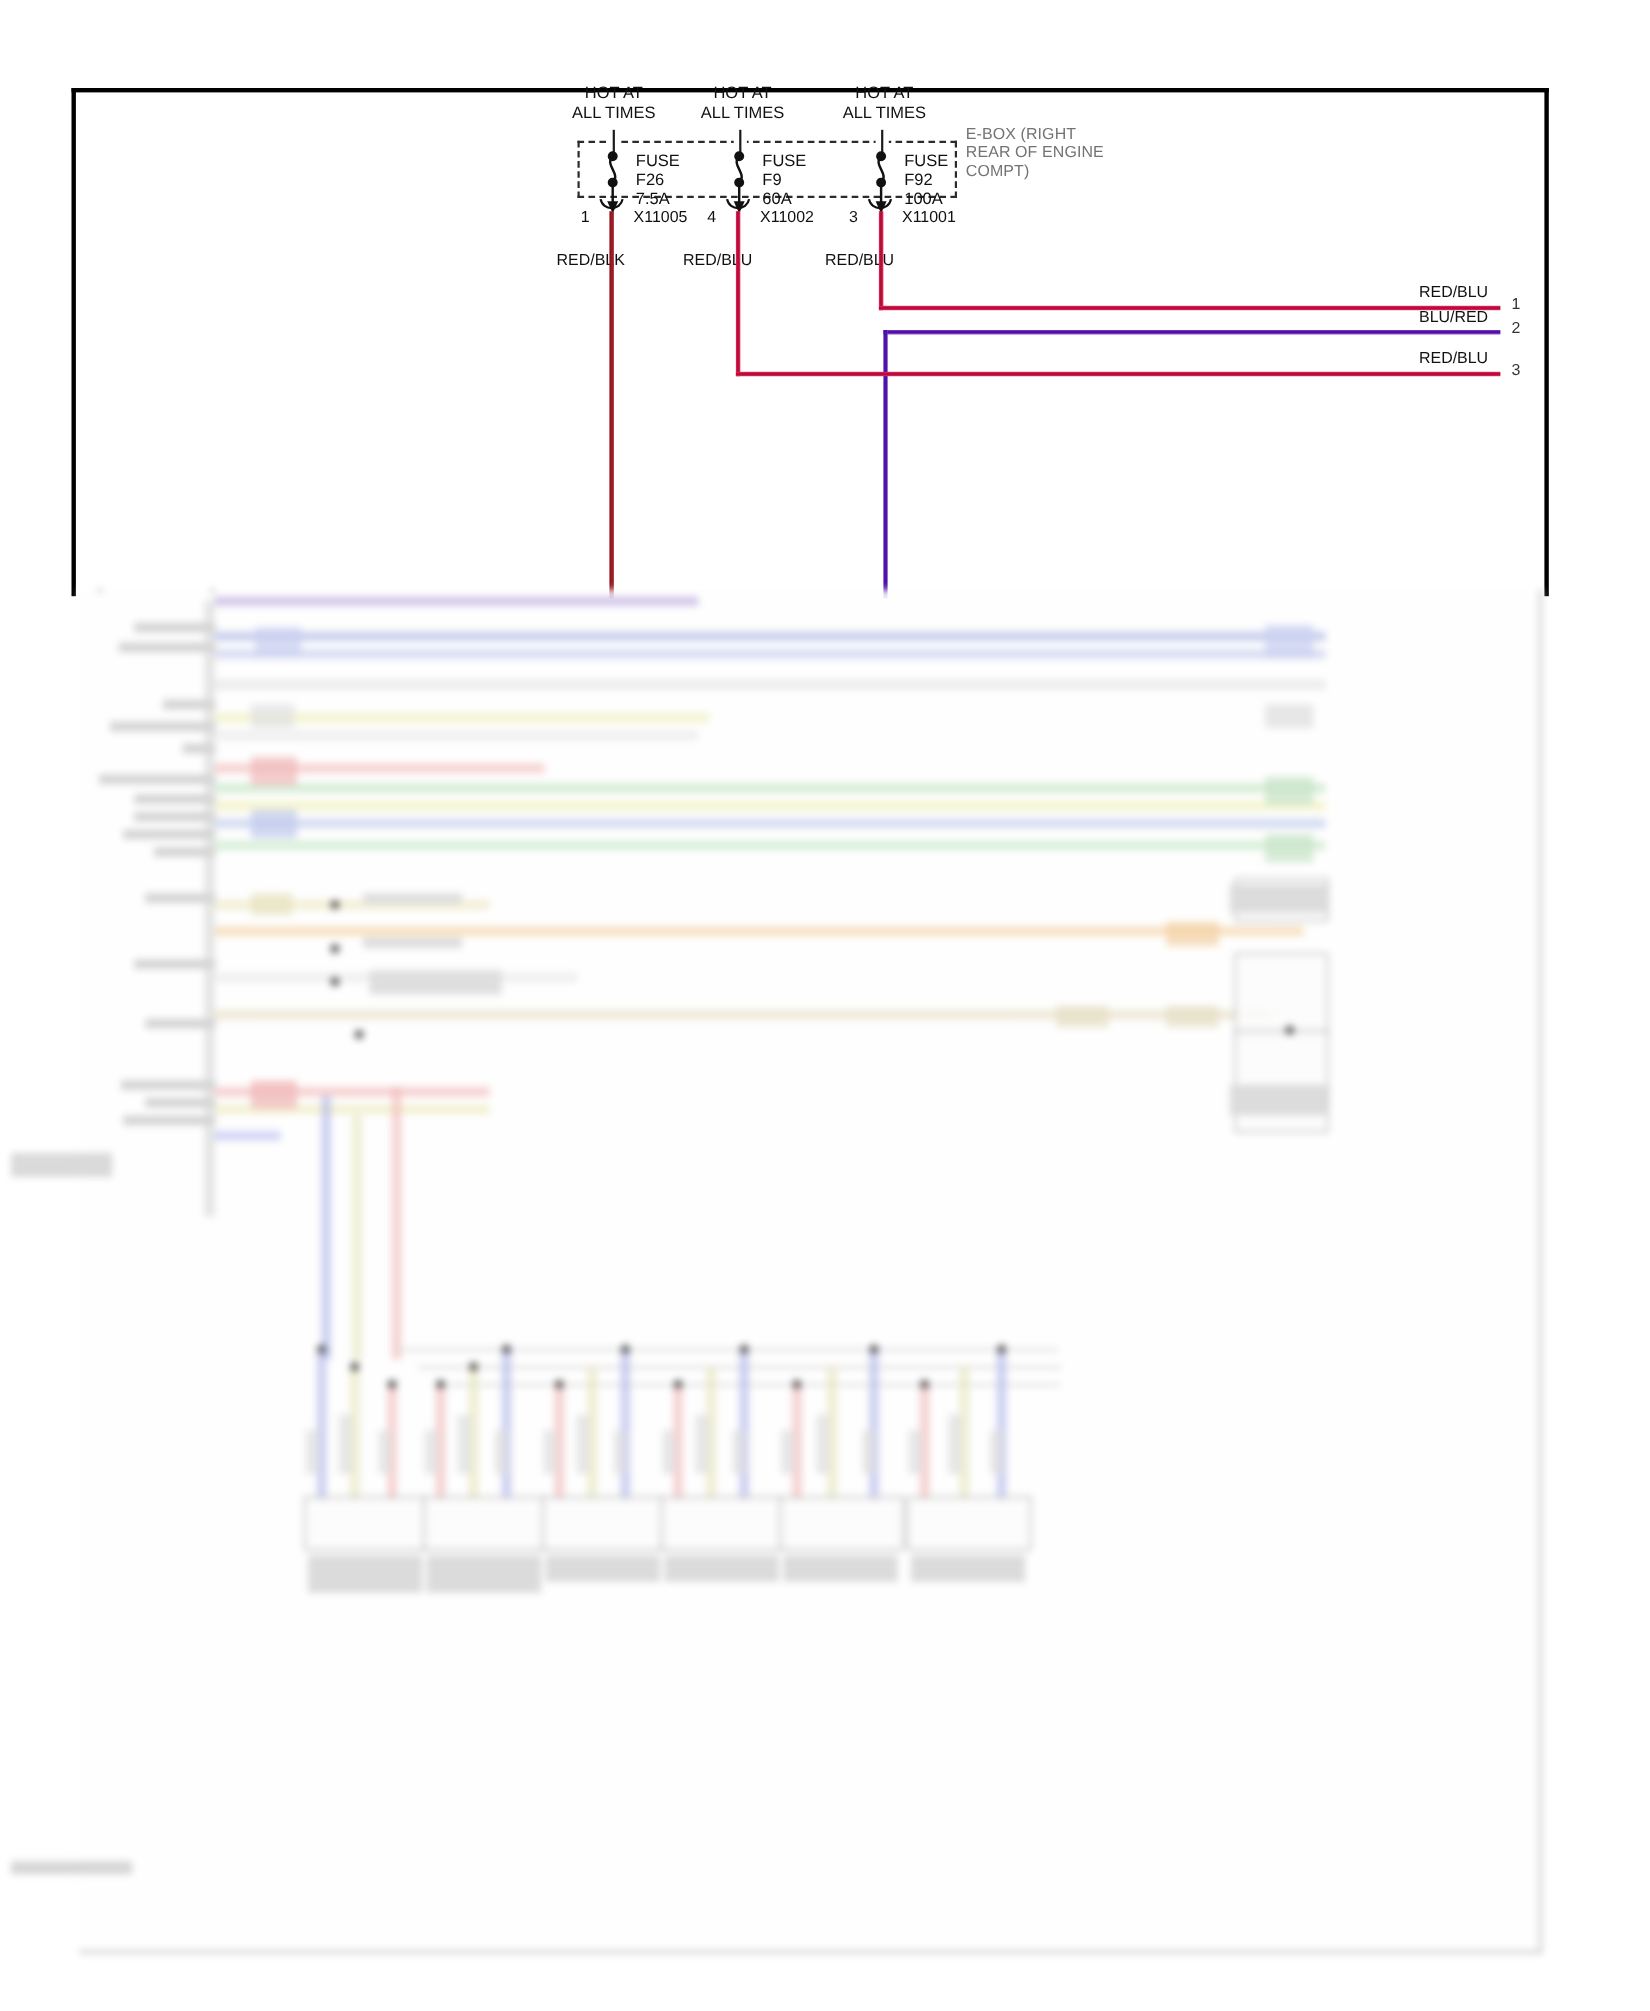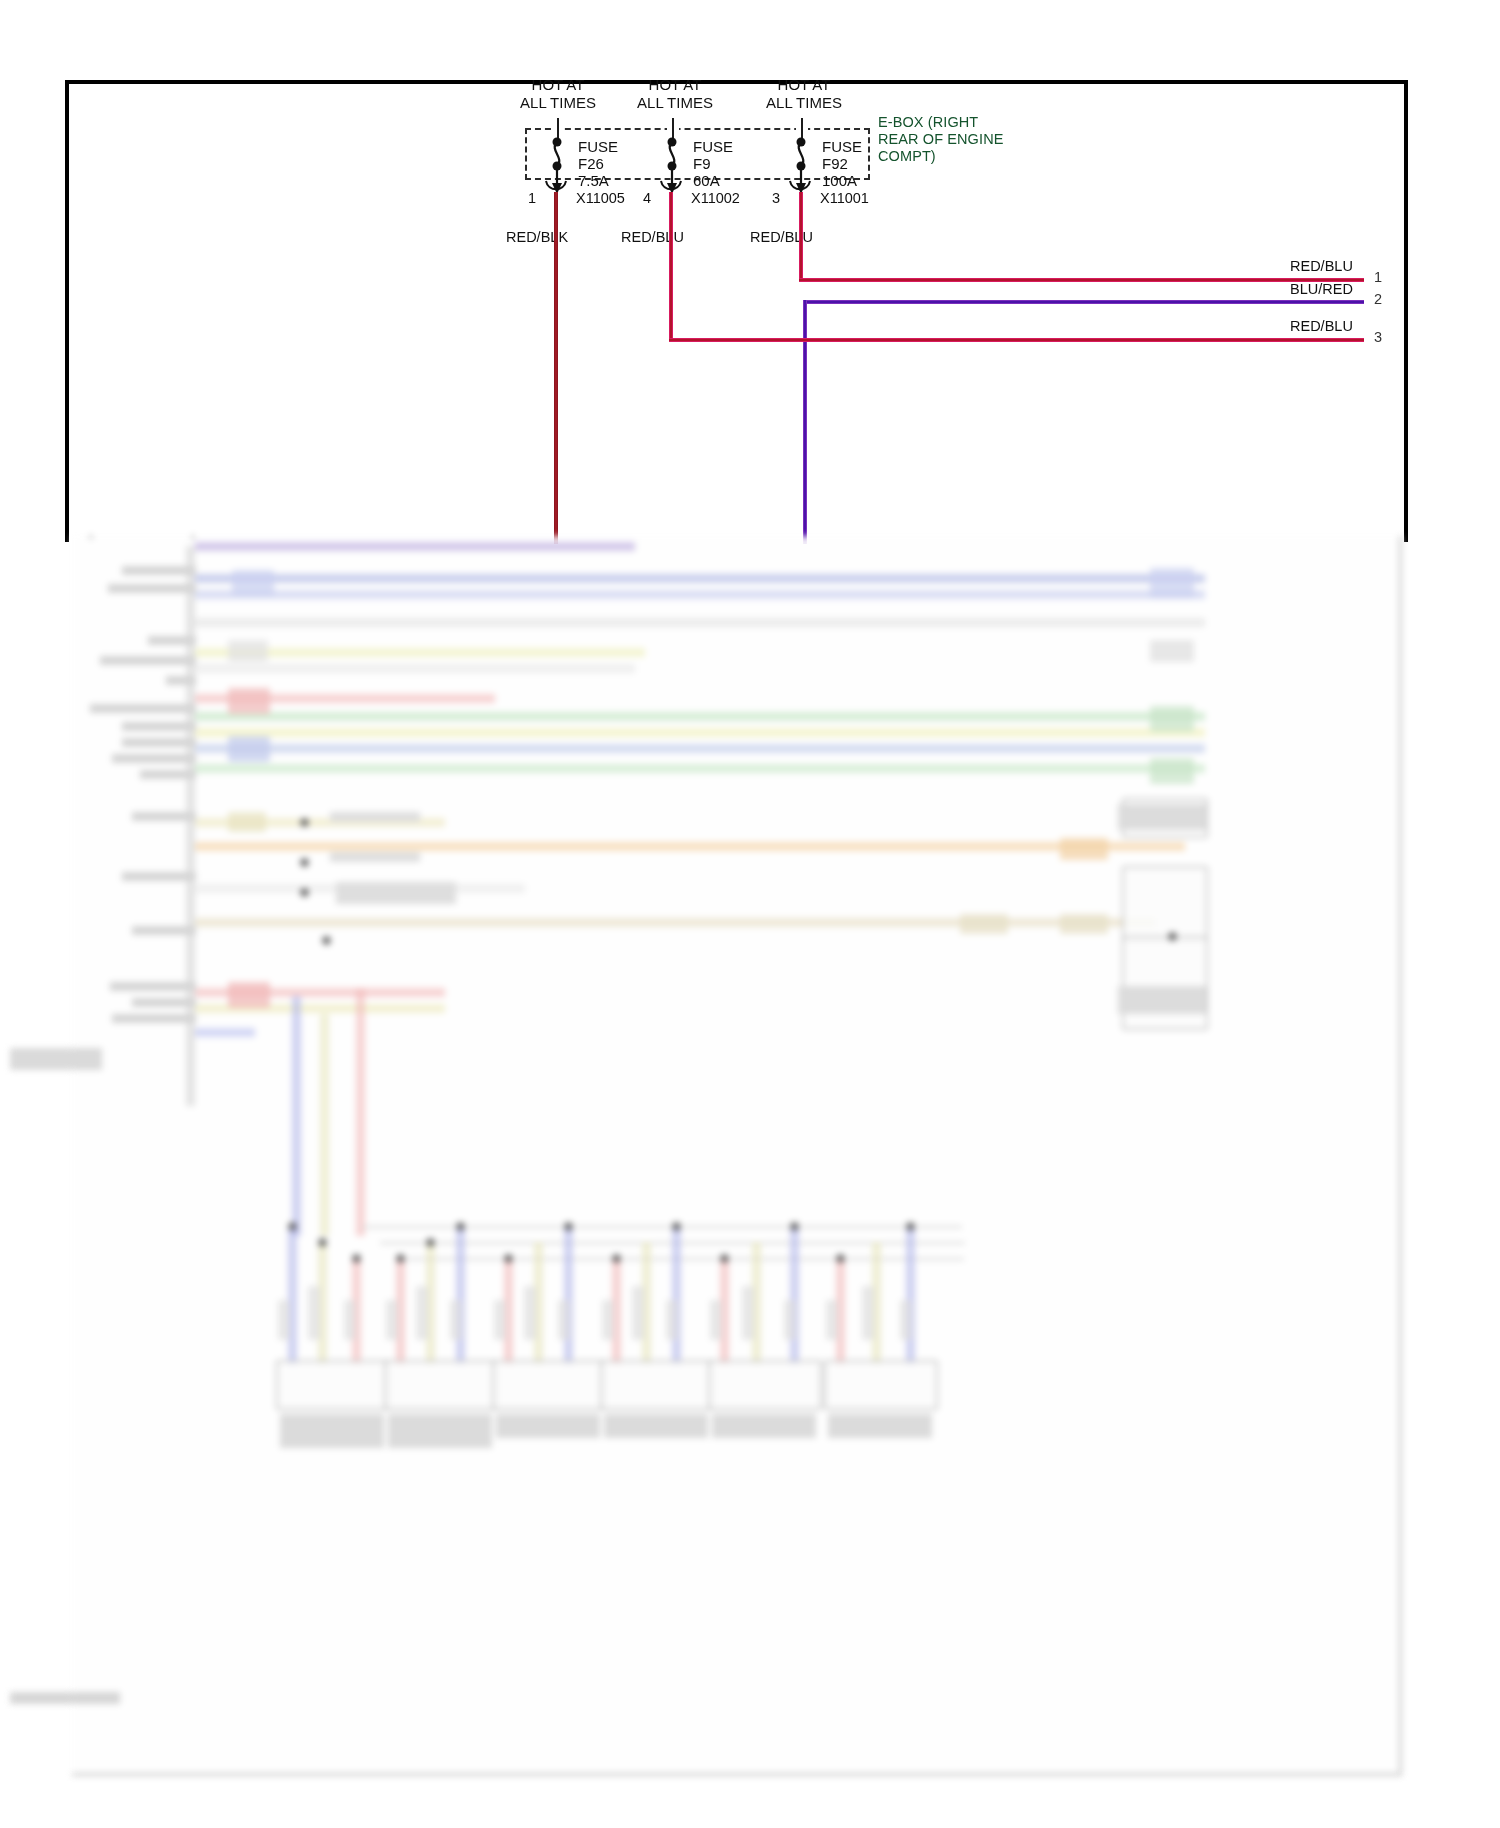--- a/index.html
+++ b/index.html
@@ -20,21 +20,21 @@
   .ebox{
     position:absolute;left:525px;top:128px;width:345px;height:52px;
     border:2px dashed #2b2b2b;border-top-style:dashed;
     box-sizing:border-box;background:transparent;
   }
   
   .ebox-notch{position:absolute;height:6px;width:12px;background:#fff;top:125px;}
 
   .ebox-label{
     position:absolute;left:878px;top:114px;width:140px;
-    font-size:14.5px;line-height:17px;color:#14532d;letter-spacing:.1px;
+    font-size:14.5px;line-height:17px;color:#737373;letter-spacing:.1px;
   }
 
   
   .hot{
     position:absolute;width:150px;text-align:center;
     font-size:15px;line-height:18px;color:#111;font-weight:400;
   }
 
   
   .feed{position:absolute;width:2px;background:#1b1b1b;}

